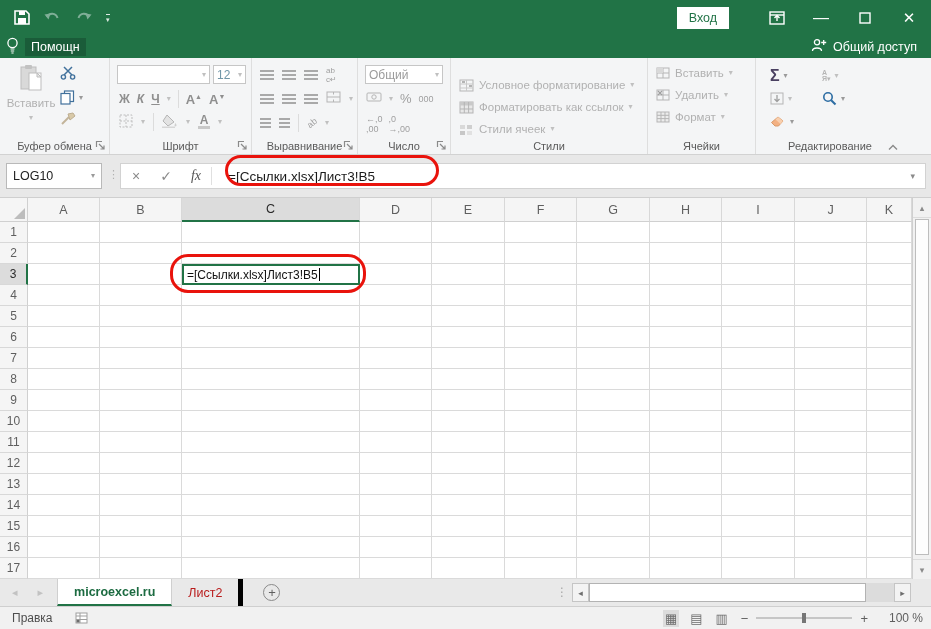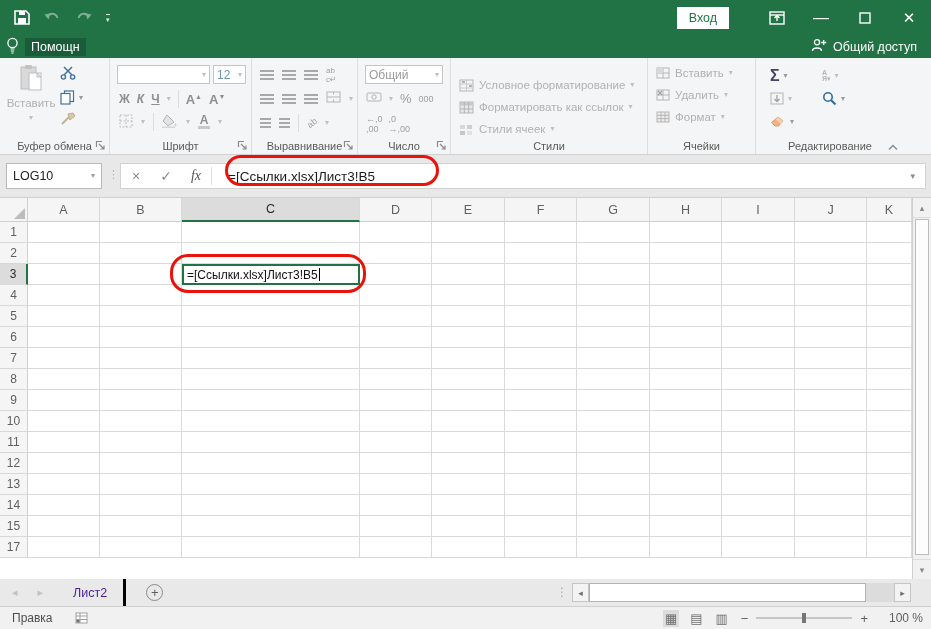--- a/index.html
+++ b/index.html
@@ -121,21 +121,21 @@
   
   .vscroll { position:absolute; top:198px; right:0; width:19px; height:381px; background:#f1f1f1; border-left:1px solid #cfcfcf; }
   .vs-arrow { height:20px; display:flex; align-items:center; justify-content:center; color:#8a8a8a; font-size:9px; background:#f1f1f1; border-bottom:1px solid #dcdcdc; }
   .vs-arrow.bot { position:absolute; bottom:0; left:0; right:0; border-top:1px solid #dcdcdc; border-bottom:none; }
   .vs-thumb { position:absolute; top:21px; left:2px; right:2px; height:336px; background:#fdfdfd; border:1px solid #bdbdbd; }
 
   
   .sheetstrip { position:absolute; top:579px; left:0; width:100%; height:28px; background:#e9e9e9; border-bottom:1px solid #cfcfcf; display:flex; align-items:stretch; }
   .snav { display:flex; align-items:center; gap:20px; padding:0 14px 0 12px; color:#c2c2c2; font-size:11px; }
   #sheet-tab-list { display:flex; align-items:stretch; }
-  .stab { padding:0 16px; display:flex; align-items:center; font-size:12.5px; color:#4c1d95; border-right:3px solid #000000; }
+  .stab { padding:0 16px; display:flex; align-items:center; font-size:12.5px; color:#b91c1c; border-right:5px solid #000000; }
   .stab.active { background:#fff; color:#1c6b41; font-weight:bold; border:1px solid #cfcfcf; border-top:none; border-bottom:2px solid #217346; }
   .addsheet { width:17px; height:17px; border:1px solid #8a8a8a; border-radius:50%; color:#5f5f5f; display:flex; align-items:center; justify-content:center; font-size:13px; align-self:center; margin-left:20px; }
   .strip-dots { position:absolute; left:556px; top:6px; color:#a9a9a9; font-size:12px; }
   .hscroll { position:absolute; left:572px; top:4px; width:340px; height:19px; display:flex; align-items:stretch; }
   .hs-arrow { width:17px; background:#f3f3f3; border:1px solid #c5c5c5; display:flex; align-items:center; justify-content:center; color:#6d6d6d; font-size:9px; }
   .hs-thumb { width:277px; background:#fff; border:1px solid #b3b3b3; }
   .hs-rest { width:28px; background:#dcdcdc; }
 
   
   .statusbar { position:absolute; top:607px; left:0; width:100%; height:22px; background:#f1f1f1; display:flex; align-items:center; }
@@ -734,20 +734,34 @@
         <div class="cell" style="width: 72px;"></div>
         <div class="cell" style="width: 73px;"></div>
         <div class="cell" style="width: 72px;"></div>
         <div class="cell" style="width: 73px;"></div>
         <div class="cell" style="width: 72px;"></div>
         <div class="cell" style="width: 73px;"></div>
         <div class="cell" style="width: 72px;"></div>
         <div class="cell" style="width: 45px;"></div>
       </div>
       <div class="grow">
+        <div class="rh">16</div>
+        <div class="cell" style="width: 72px;"></div>
+        <div class="cell" style="width: 82px;"></div>
+        <div class="cell" style="width: 178px;"></div>
+        <div class="cell" style="width: 72px;"></div>
+        <div class="cell" style="width: 73px;"></div>
+        <div class="cell" style="width: 72px;"></div>
+        <div class="cell" style="width: 73px;"></div>
+        <div class="cell" style="width: 72px;"></div>
+        <div class="cell" style="width: 73px;"></div>
+        <div class="cell" style="width: 72px;"></div>
+        <div class="cell" style="width: 45px;"></div>
+      </div>
+      <div class="grow">
         <div class="rh">17</div>
         <div class="cell" style="width: 72px;"></div>
         <div class="cell" style="width: 82px;"></div>
         <div class="cell" style="width: 178px;"></div>
         <div class="cell" style="width: 72px;"></div>
         <div class="cell" style="width: 73px;"></div>
         <div class="cell" style="width: 72px;"></div>
         <div class="cell" style="width: 73px;"></div>
         <div class="cell" style="width: 72px;"></div>
         <div class="cell" style="width: 73px;"></div>
@@ -761,20 +775,21 @@
     <div class="vs-thumb"></div>
     <div class="vs-arrow bot">▾</div>
   </div>
 
   <div class="sheetstrip">
     <div class="snav">
       <span>◂</span>
       <span>▸</span>
     </div>
     <div id="sheet-tab-list">
+        <div class="stab active">microexcel.ru</div>
         <div class="stab">Лист2</div>
       </div>
     <div class="addsheet">+</div>
     <div class="strip-dots">⋮</div>
     <div class="hscroll">
       <div class="hs-arrow">◂</div>
       <div class="hs-thumb"></div>
       <div class="hs-rest"></div>
       <div class="hs-arrow">▸</div>
     </div>

